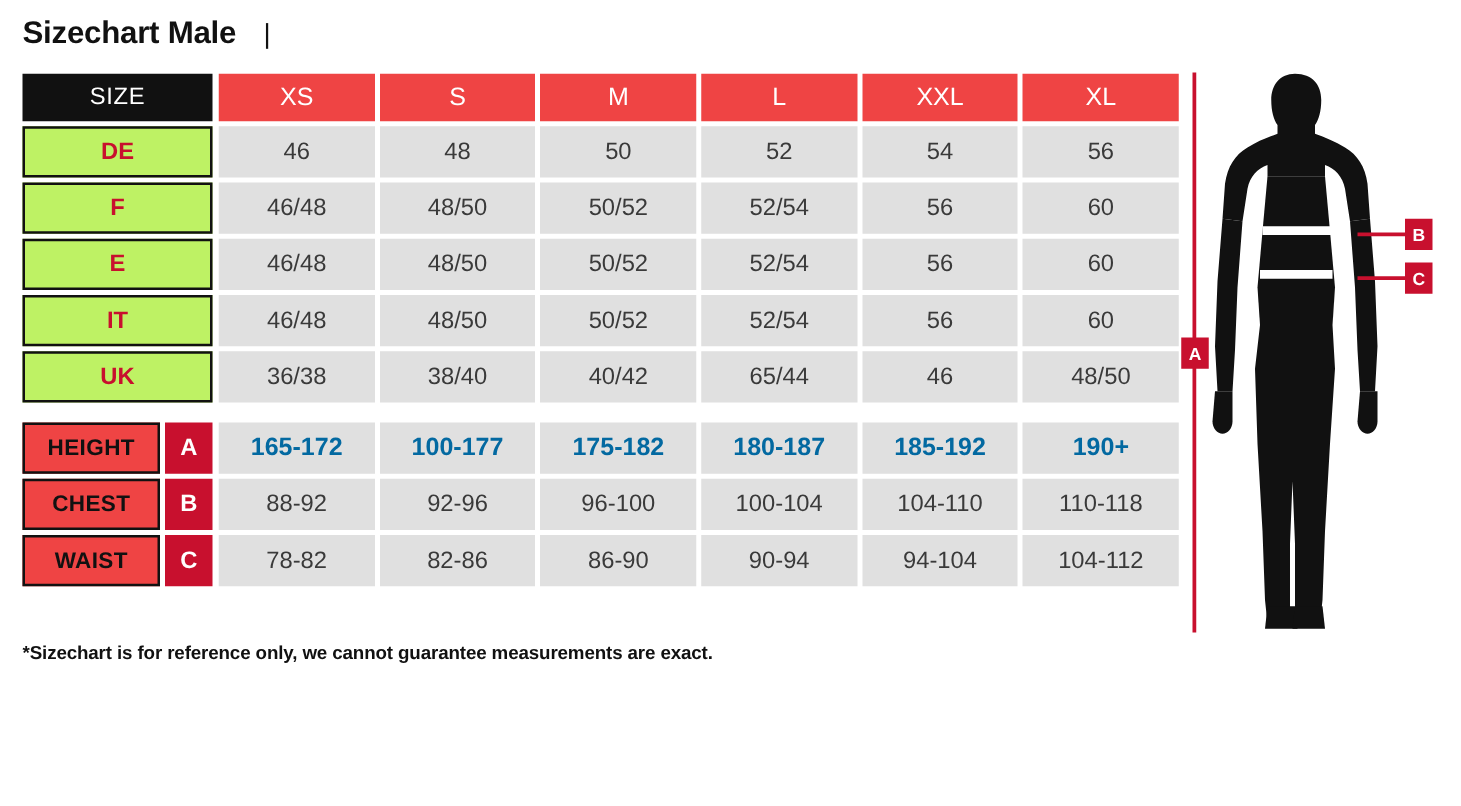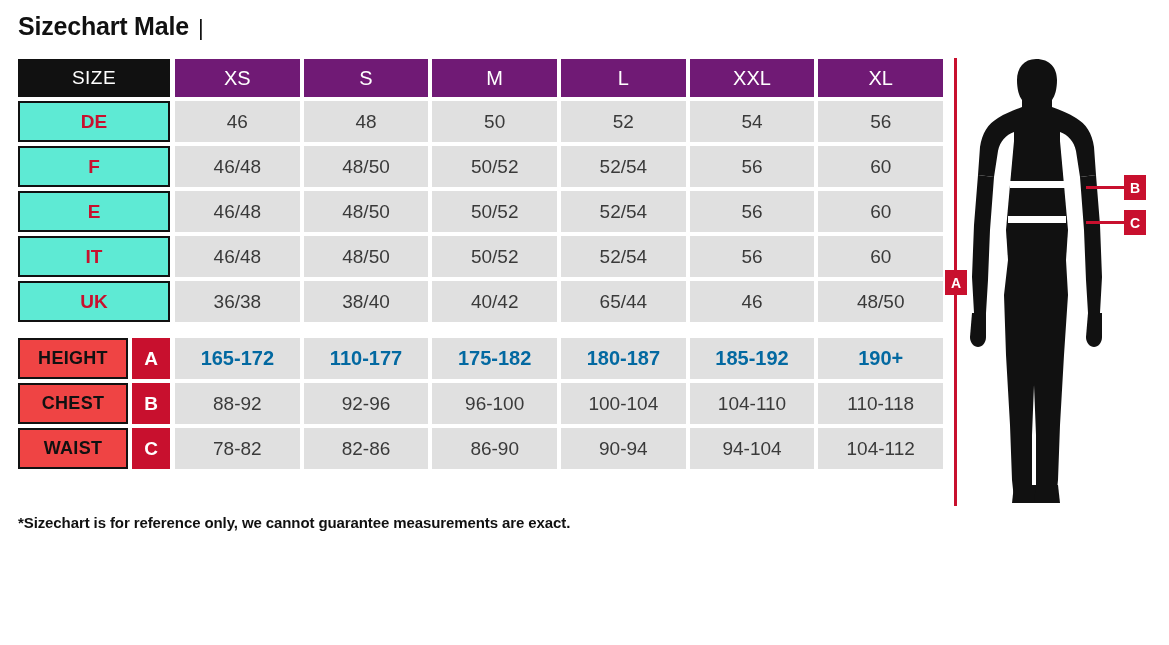--- a/index.html
+++ b/index.html
@@ -21,21 +21,21 @@
     height: 645px;
   }
 
   
   .title-row {
     position: absolute;
     left: 18px;
     top: 12px;
     display: flex;
     align-items: baseline;
-    gap: 5px;
+    gap: 18px;
     white-space: nowrap;
   }
   .title-main {
     font-size: 25px;
     font-weight: bold;
     letter-spacing: -0.2px;
   }
   .title-sep {
     font-size: 22px;
     font-weight: normal;
@@ -78,21 +78,21 @@
     box-sizing: border-box;
   }
   .label-cell.header {
     background: #111111;
     color: #ffffff;
     font-size: 19px;
     font-weight: normal;
     letter-spacing: 0.5px;
   }
   .label-cell.country {
-    background: #5eead4;
+    background: #bef264;
     border: 2px solid #111111;
     color: #c8102e;
     font-weight: bold;
     font-size: 19px;
   }
 
   
   .meas-label-wrap {
     width: 152px;
     flex: 0 0 152px;
@@ -129,21 +129,21 @@
 
   
   .data-cell {
     flex: 1 1 0;
     margin-right: 4px;
     background: #e0e0e0;
     box-sizing: border-box;
   }
   .data-cell:last-child { margin-right: 0; }
   .data-cell.header {
-    background: #701a75;
+    background: #ef4444;
     color: #ffffff;
     font-size: 20px;
   }
   .data-cell.bold {
     font-weight: bold;
     color: #0369a1;
     font-size: 20px;
   }
 
   
@@ -310,21 +310,21 @@
     </div>
 
     <div style="height:12px"></div>
 
     <div class="row">
       <div class="meas-label-wrap">
         <div class="meas-name">HEIGHT</div>
         <div class="meas-badge">A</div>
       </div>
       <div class="cell data-cell bold">165-172</div>
-      <div class="cell data-cell bold">110-177</div>
+      <div class="cell data-cell bold">100-177</div>
       <div class="cell data-cell bold">175-182</div>
       <div class="cell data-cell bold">180-187</div>
       <div class="cell data-cell bold">185-192</div>
       <div class="cell data-cell bold">190+</div>
     </div>
 
     <div class="row">
       <div class="meas-label-wrap">
         <div class="meas-name">CHEST</div>
         <div class="meas-badge">B</div>

